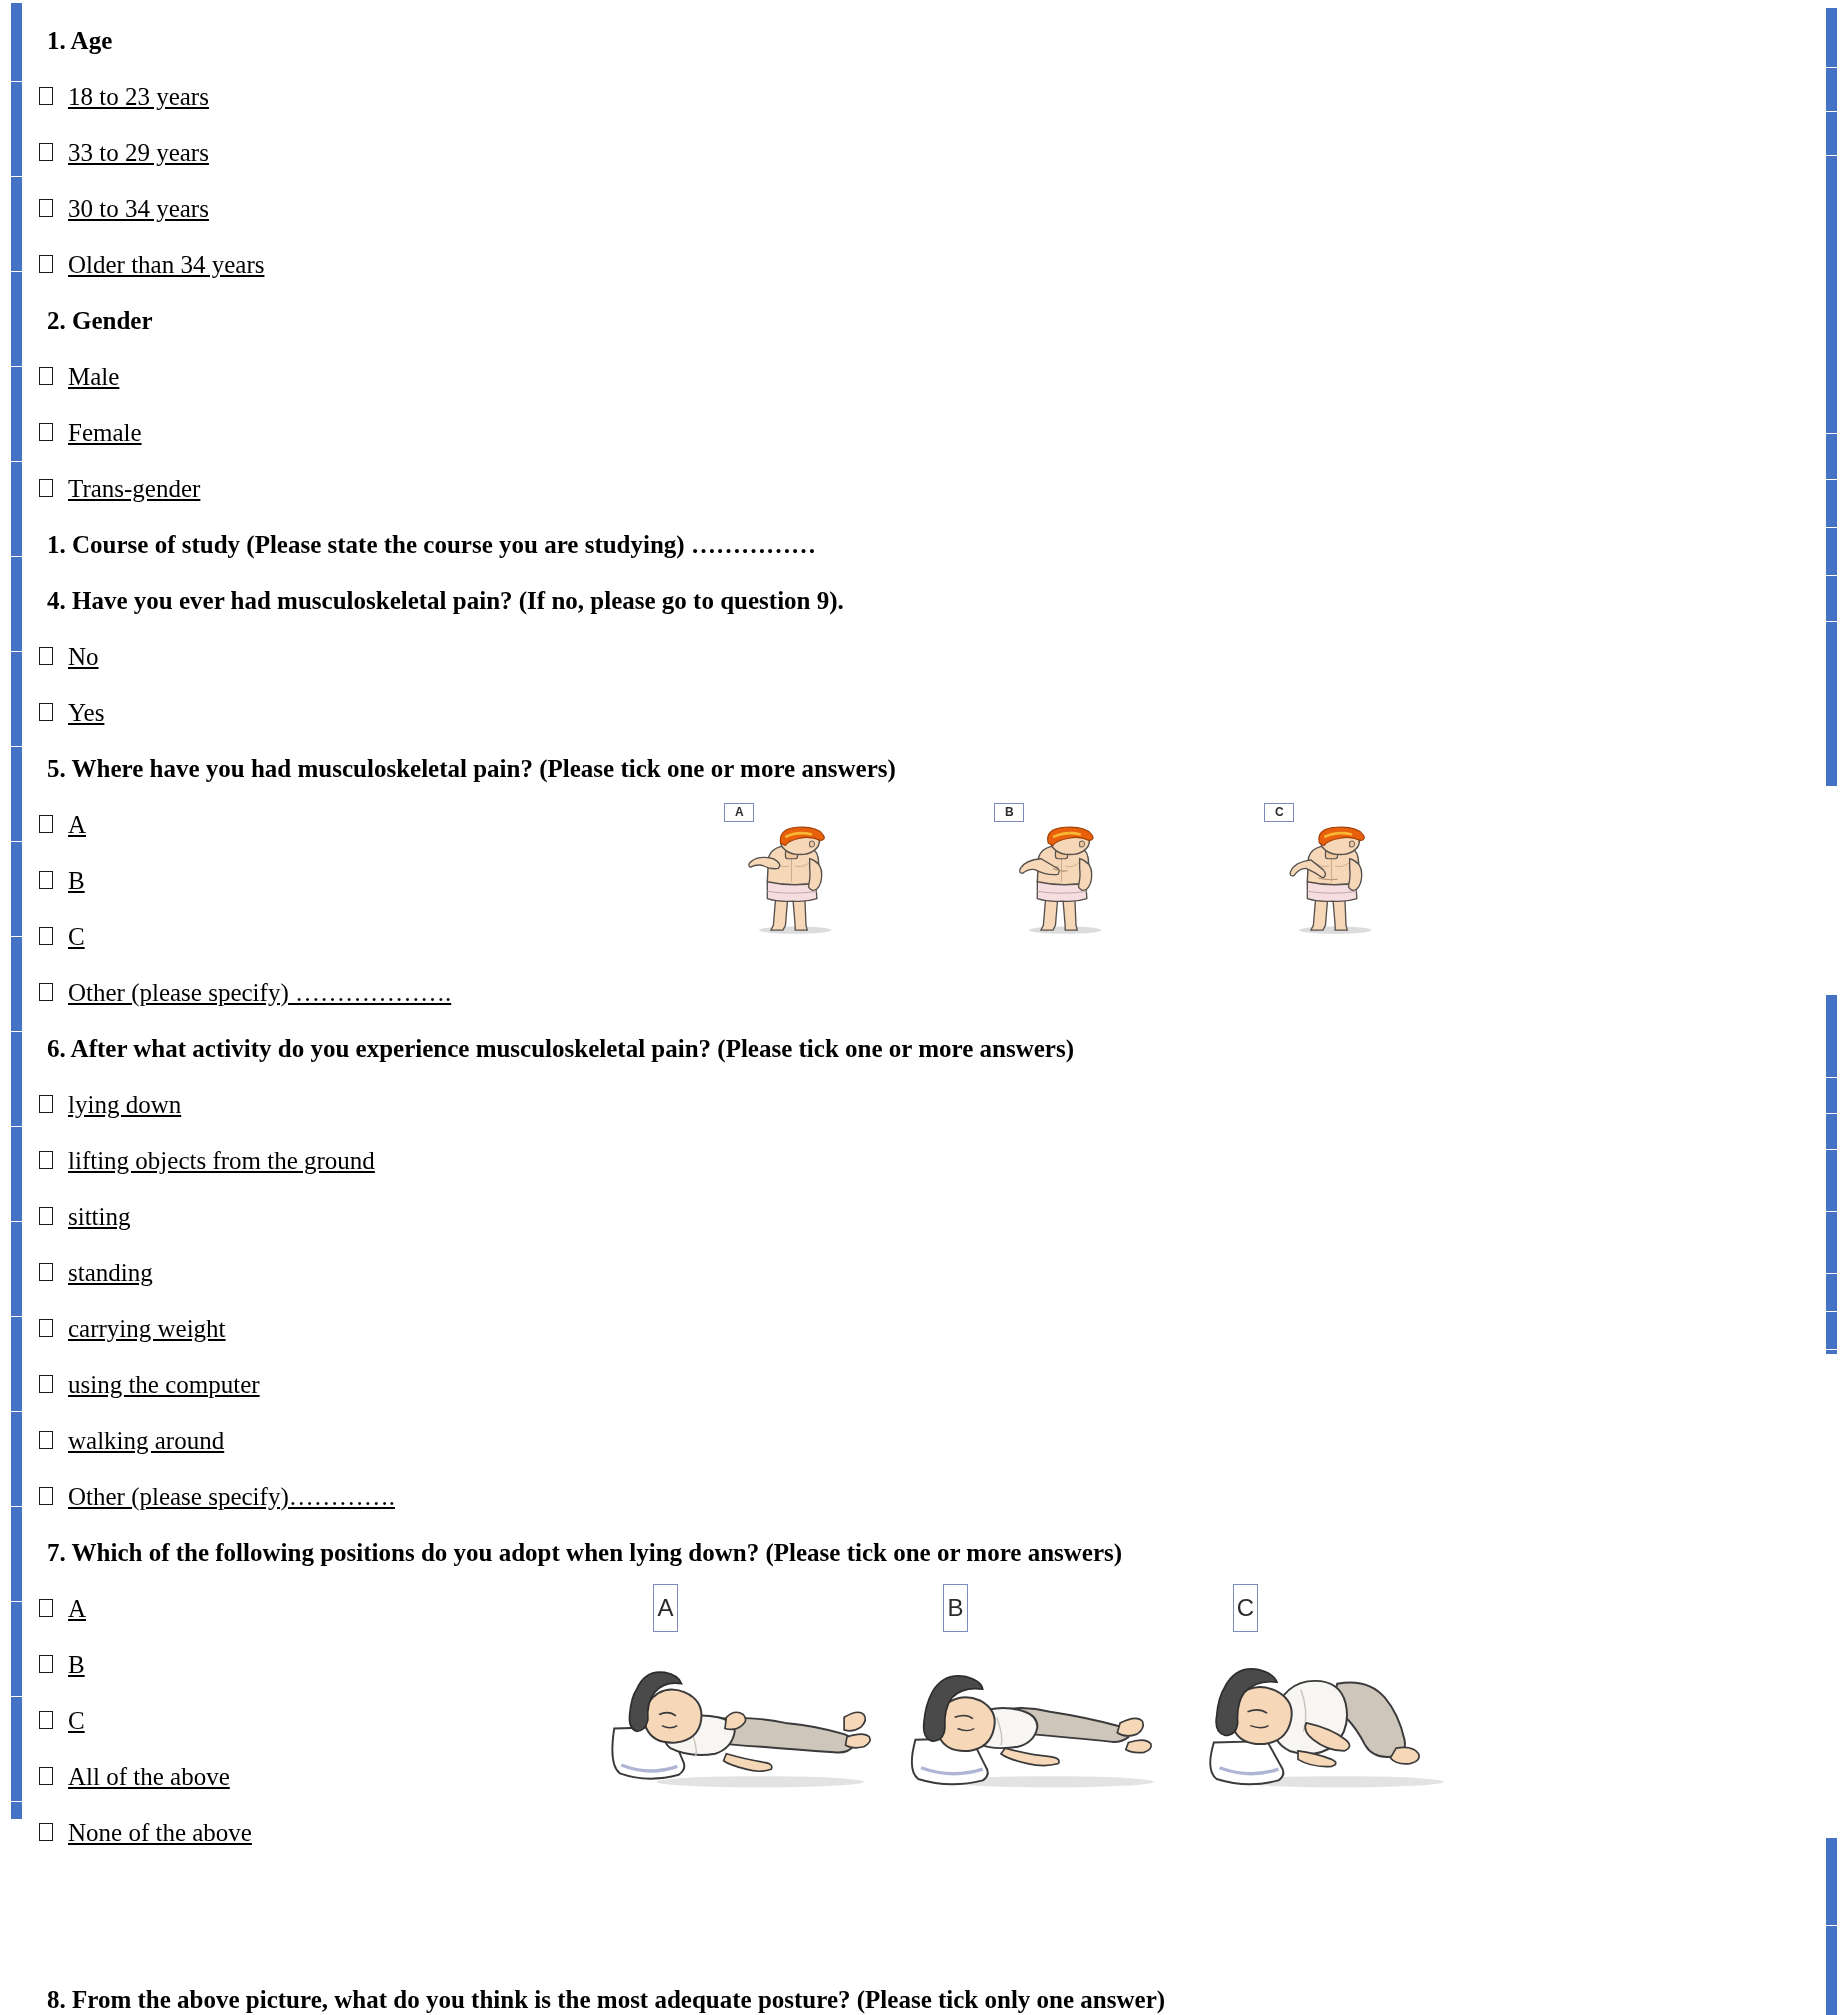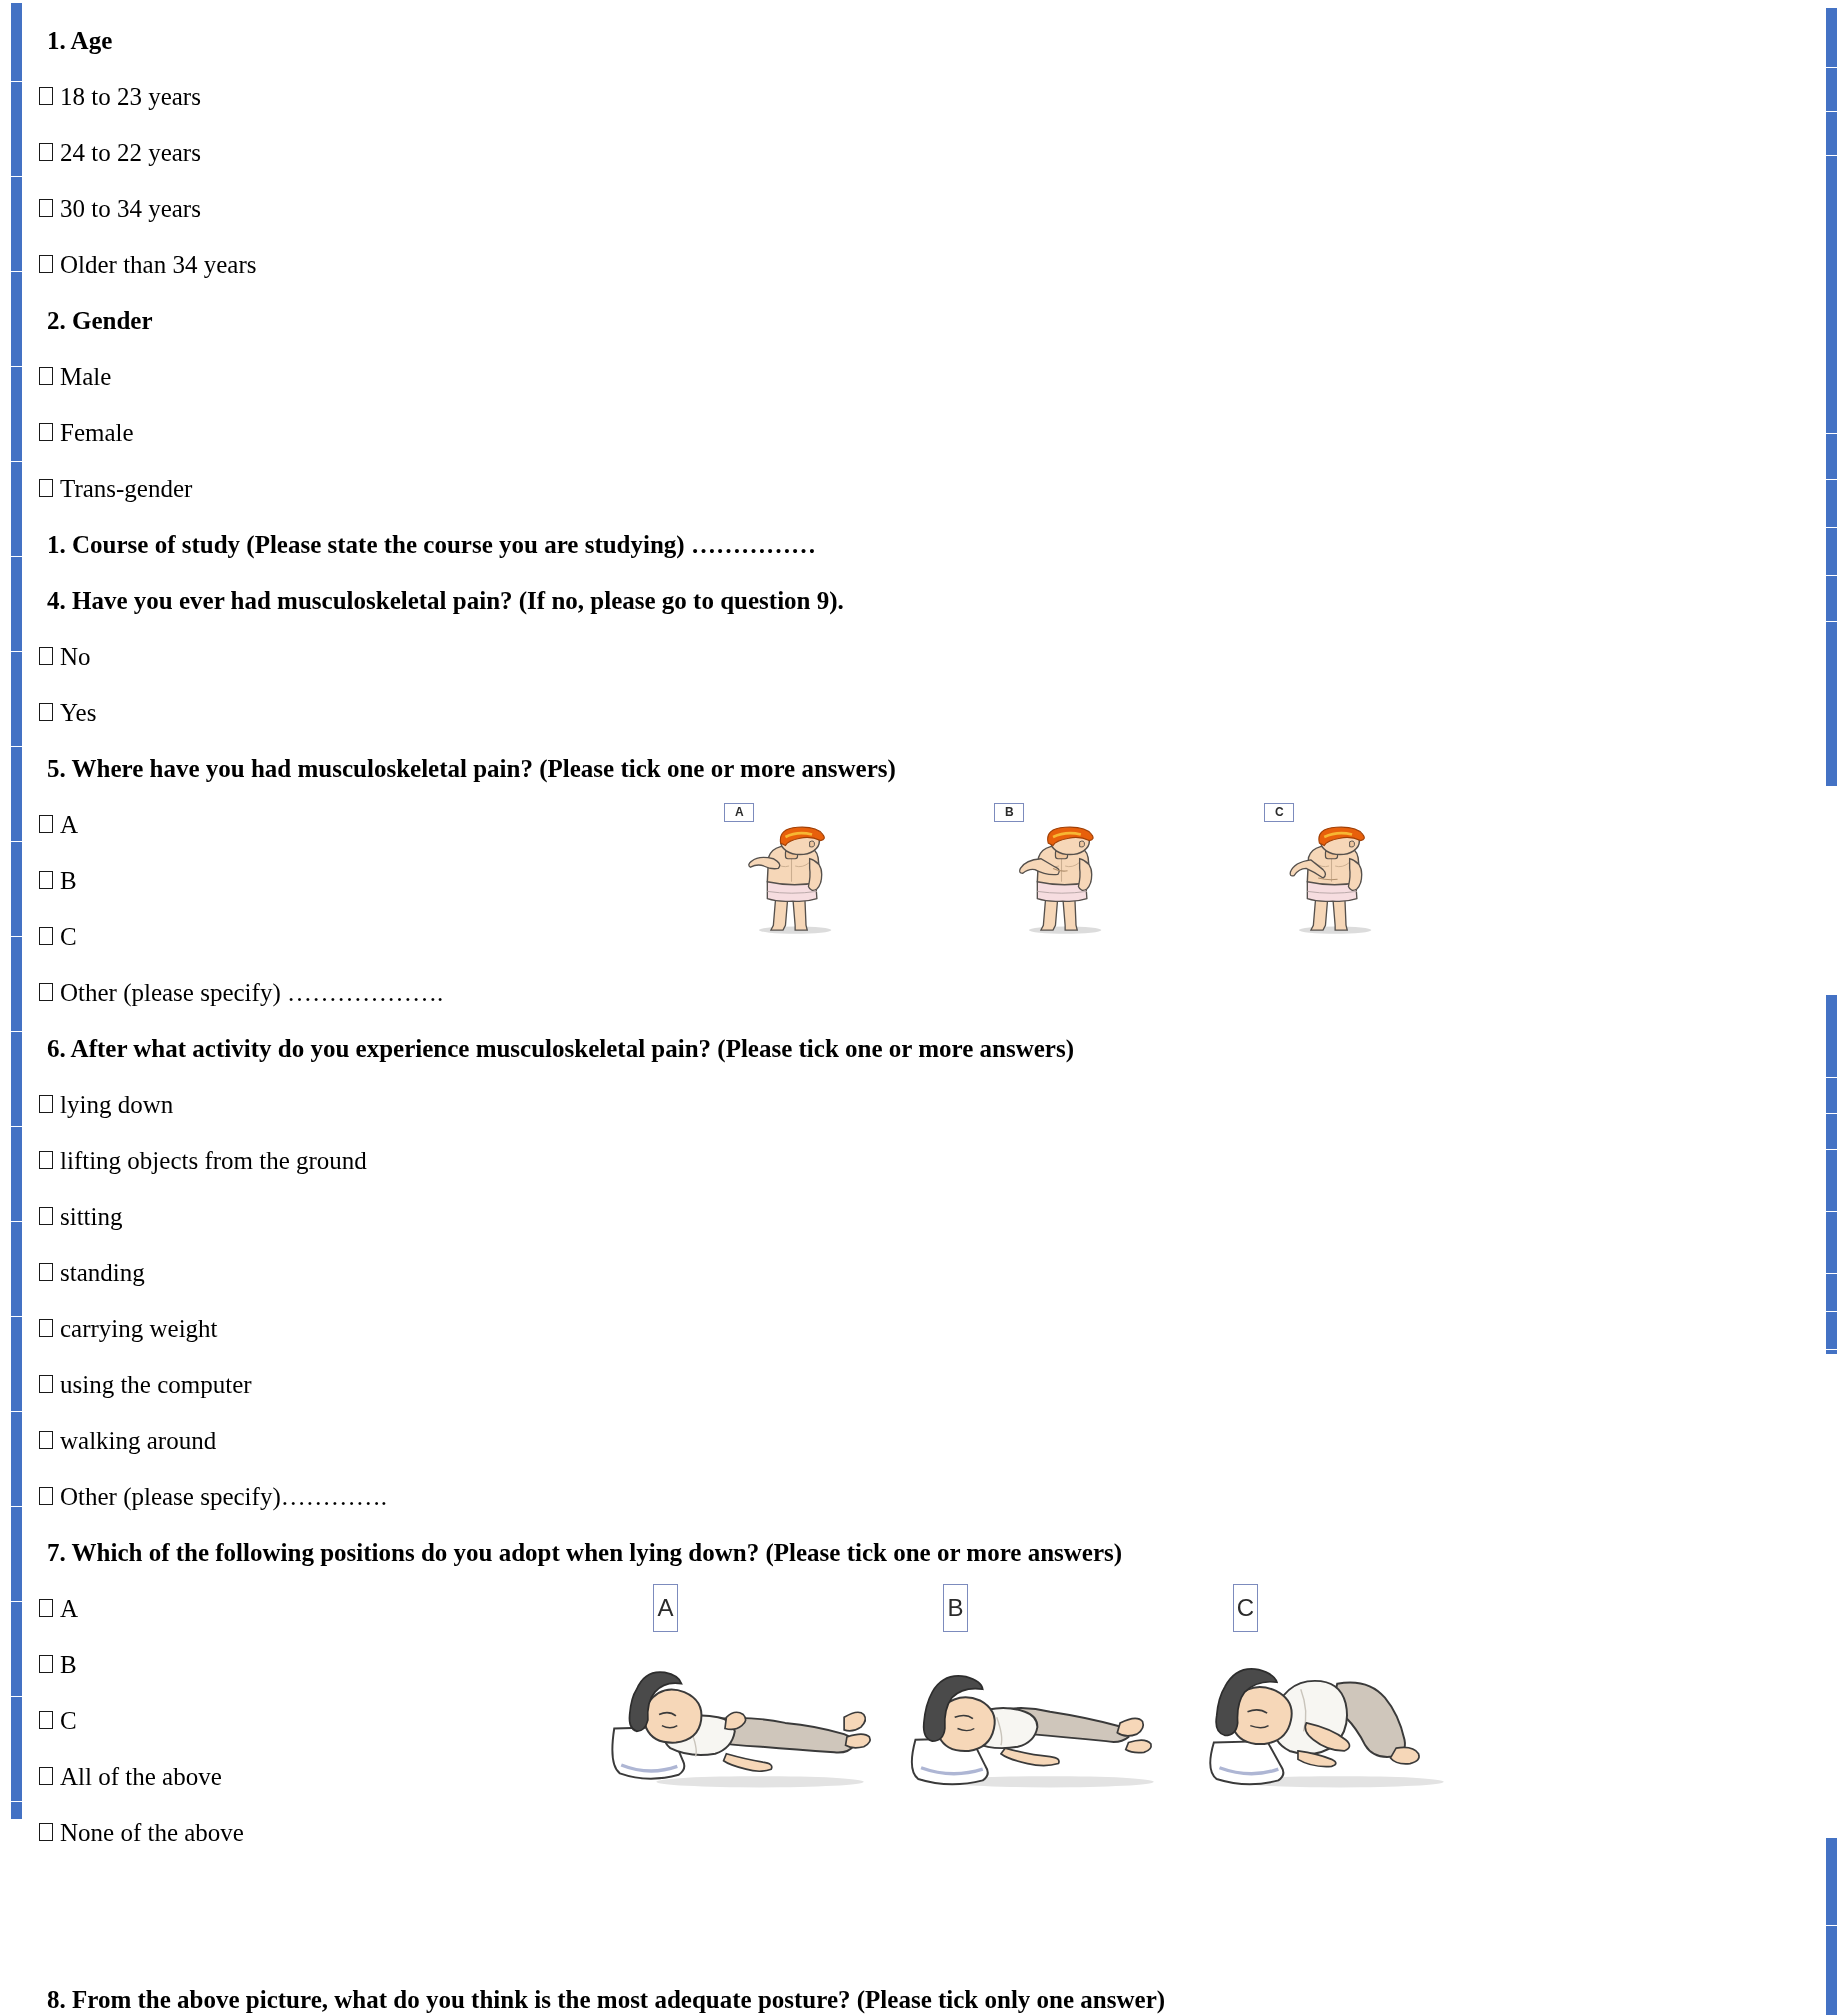--- a/index.html
+++ b/index.html
@@ -43,22 +43,23 @@
     font-size: 25px;
     line-height: 1.0;
     margin: 0 0 0 8px;
     white-space: nowrap;
   }
 
   .opt {
     font-weight: normal;
     font-size: 25px;
     line-height: 1.0;
-    margin: 0;
+    margin: 8px;
     white-space: nowrap;
+    text-decoration: underline;
   }
 
   .box {
     display: inline-block;
     width: 13.7px;
     height: 18.5px;
     border: 1.2px solid #1a1a1a;
     box-sizing: border-box;
     vertical-align: -1.6px;
     margin-right: 7.3px;
@@ -318,21 +319,21 @@
   <div style="height:12px"></div>
   <div class="row">
     <div class="q">1. Age</div>
   </div>
   <div class="row">
     <span class="box"></span>
     <span class="opt">18 to 23 years</span>
   </div>
   <div class="row">
     <span class="box"></span>
-    <span class="opt">24 to 22 years</span>
+    <span class="opt">33 to 29 years</span>
   </div>
   <div class="row">
     <span class="box"></span>
     <span class="opt">30 to 34 years</span>
   </div>
   <div class="row">
     <span class="box"></span>
     <span class="opt">Older than 34 years</span>
   </div>
 

